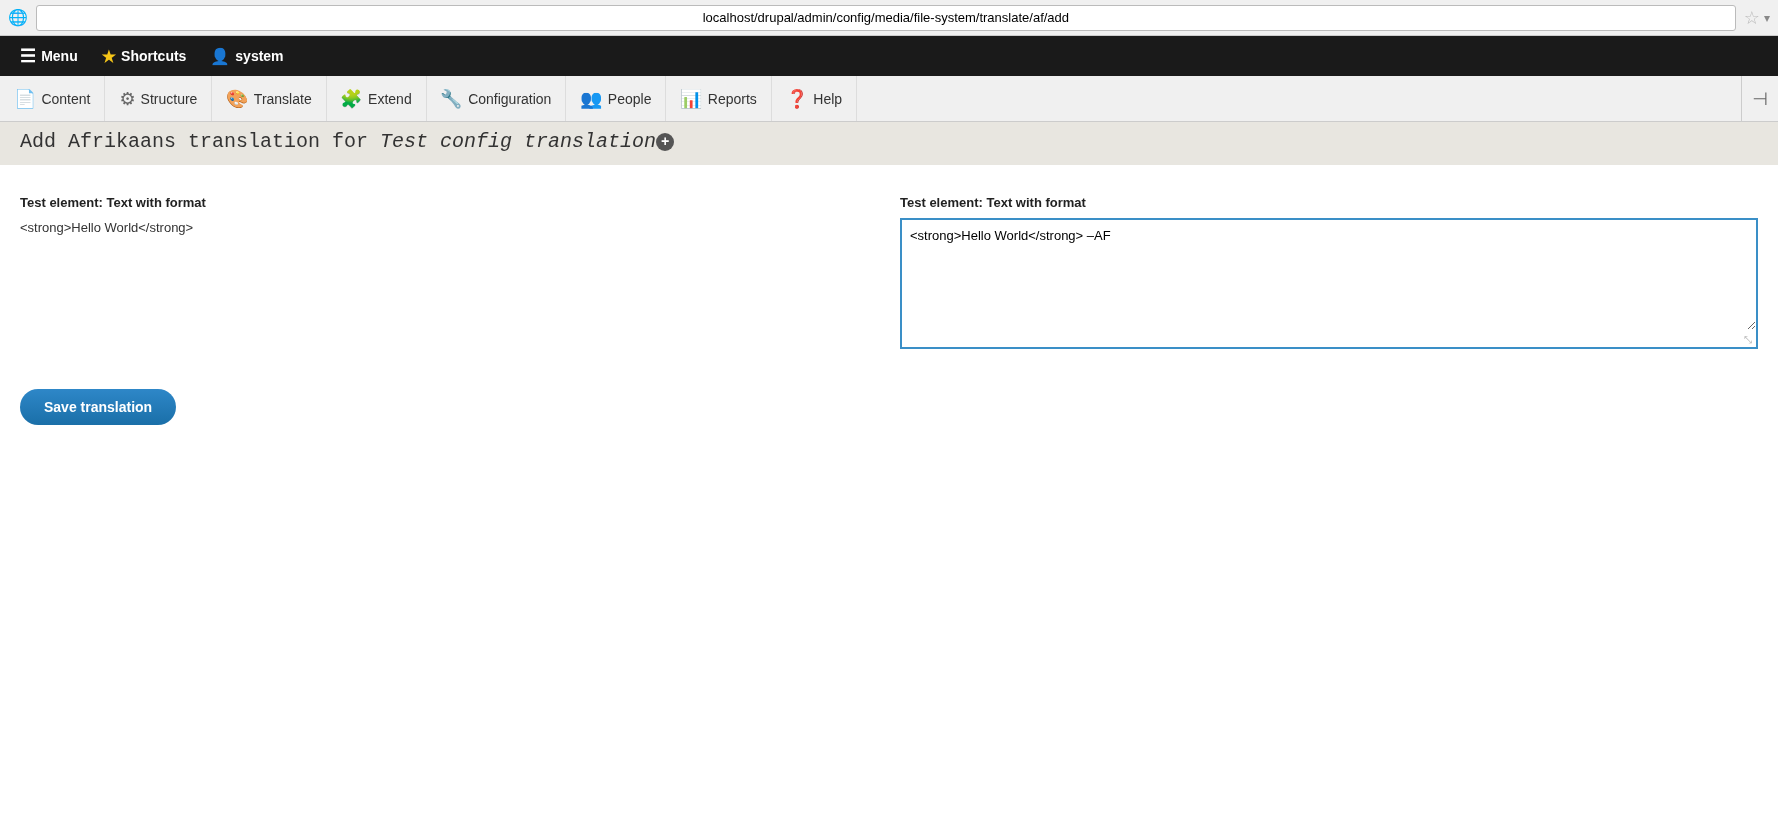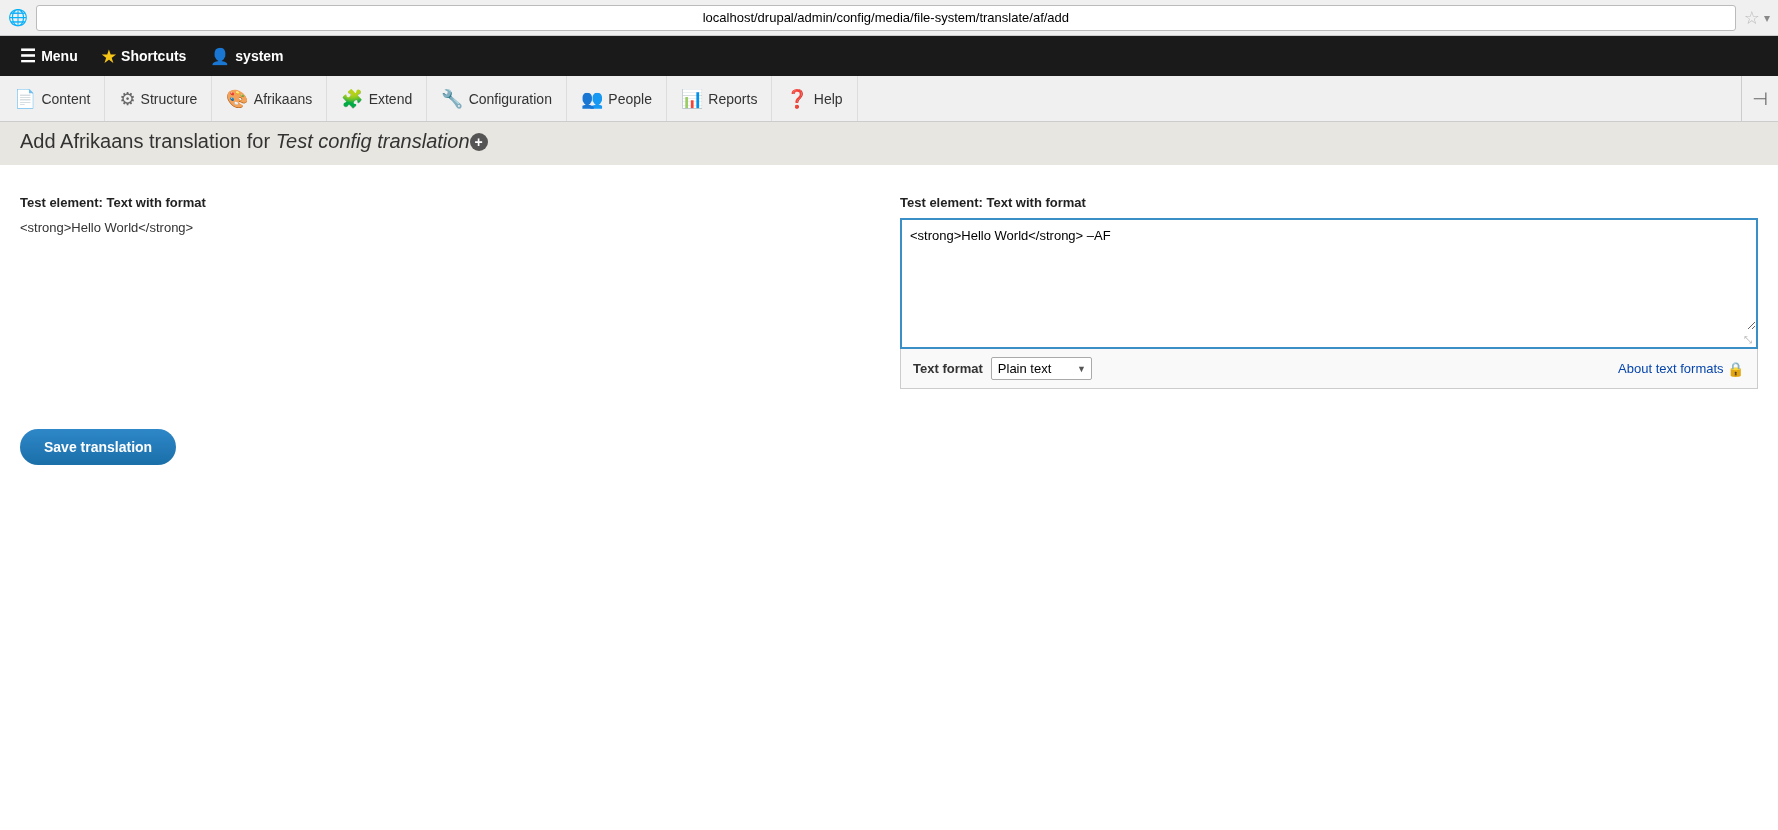--- a/index.html
+++ b/index.html
@@ -86,21 +86,21 @@
       font-size: 13px;
       color: #0645ad;
       margin-bottom: 8px;
     }
     .breadcrumb a { color: #0645ad; text-decoration: none; }
     .breadcrumb .sep { color: #333; margin: 0 4px; }
     .page-title {
       font-size: 20px;
       font-weight: normal;
       color: #333;
-      display: flex; align-items: center; 
+      display: flex; align-items: center;  font-family: Liberation Mono, monospace;
     }
     .page-title em { font-style: italic; }
     .page-title .plus-icon {
       width: 18px; height: 18px;
       background: #555;
       border-radius: 50%;
       color: #fff;
       display: inline-flex; align-items: center; justify-content: center;
       font-size: 14px; font-weight: bold;
       flex-shrink: 0;
@@ -245,21 +245,21 @@
   <a class="menu-item">
     <span class="menu-icon">📄</span>
     <span>Content</span>
   </a>
   <a class="menu-item">
     <span class="menu-icon">⚙</span>
     <span>Structure</span>
   </a>
   <a class="menu-item">
     <span class="menu-icon">🎨</span>
-    <span>Afrikaans</span>
+    <span>Translate</span>
   </a>
   <a class="menu-item">
     <span class="menu-icon">🧩</span>
     <span>Extend</span>
   </a>
   <a class="menu-item">
     <span class="menu-icon">🔧</span>
     <span>Configuration</span>
   </a>
   <a class="menu-item">
@@ -293,35 +293,19 @@
       <div class="field-original-value">&lt;strong&gt;Hello World&lt;/strong&gt;</div>
     </div>
 
     <div>
       <div class="field-label">Test element: Text with format</div>
       <div class="translation-textarea-wrapper">
         <textarea class="translation-textarea" style="">&lt;strong&gt;Hello World&lt;/strong&gt; –AF</textarea>
         <div class="resize-handle">⤡</div>
       </div>
 
-      <div class="text-format-bar">
-        <div style="display:flex; align-items:center;">
-          <span class="text-format-label">Text format</span>
-          <div class="select-wrapper">
-            <select class="text-format-select">
-              <option>Plain text</option>
-              <option>Basic HTML</option>
-              <option>Full HTML</option>
-            </select>
-          </div>
-        </div>
-        <a href="#" class="about-text-formats">
-          <span>About text formats</span>
-          <span class="lock-icon">🔒</span>
-        </a>
-      </div>
 
     </div>
   </div>
 
   
   <button class="save-button">Save translation</button>
 </div>
 
 </body></html>

